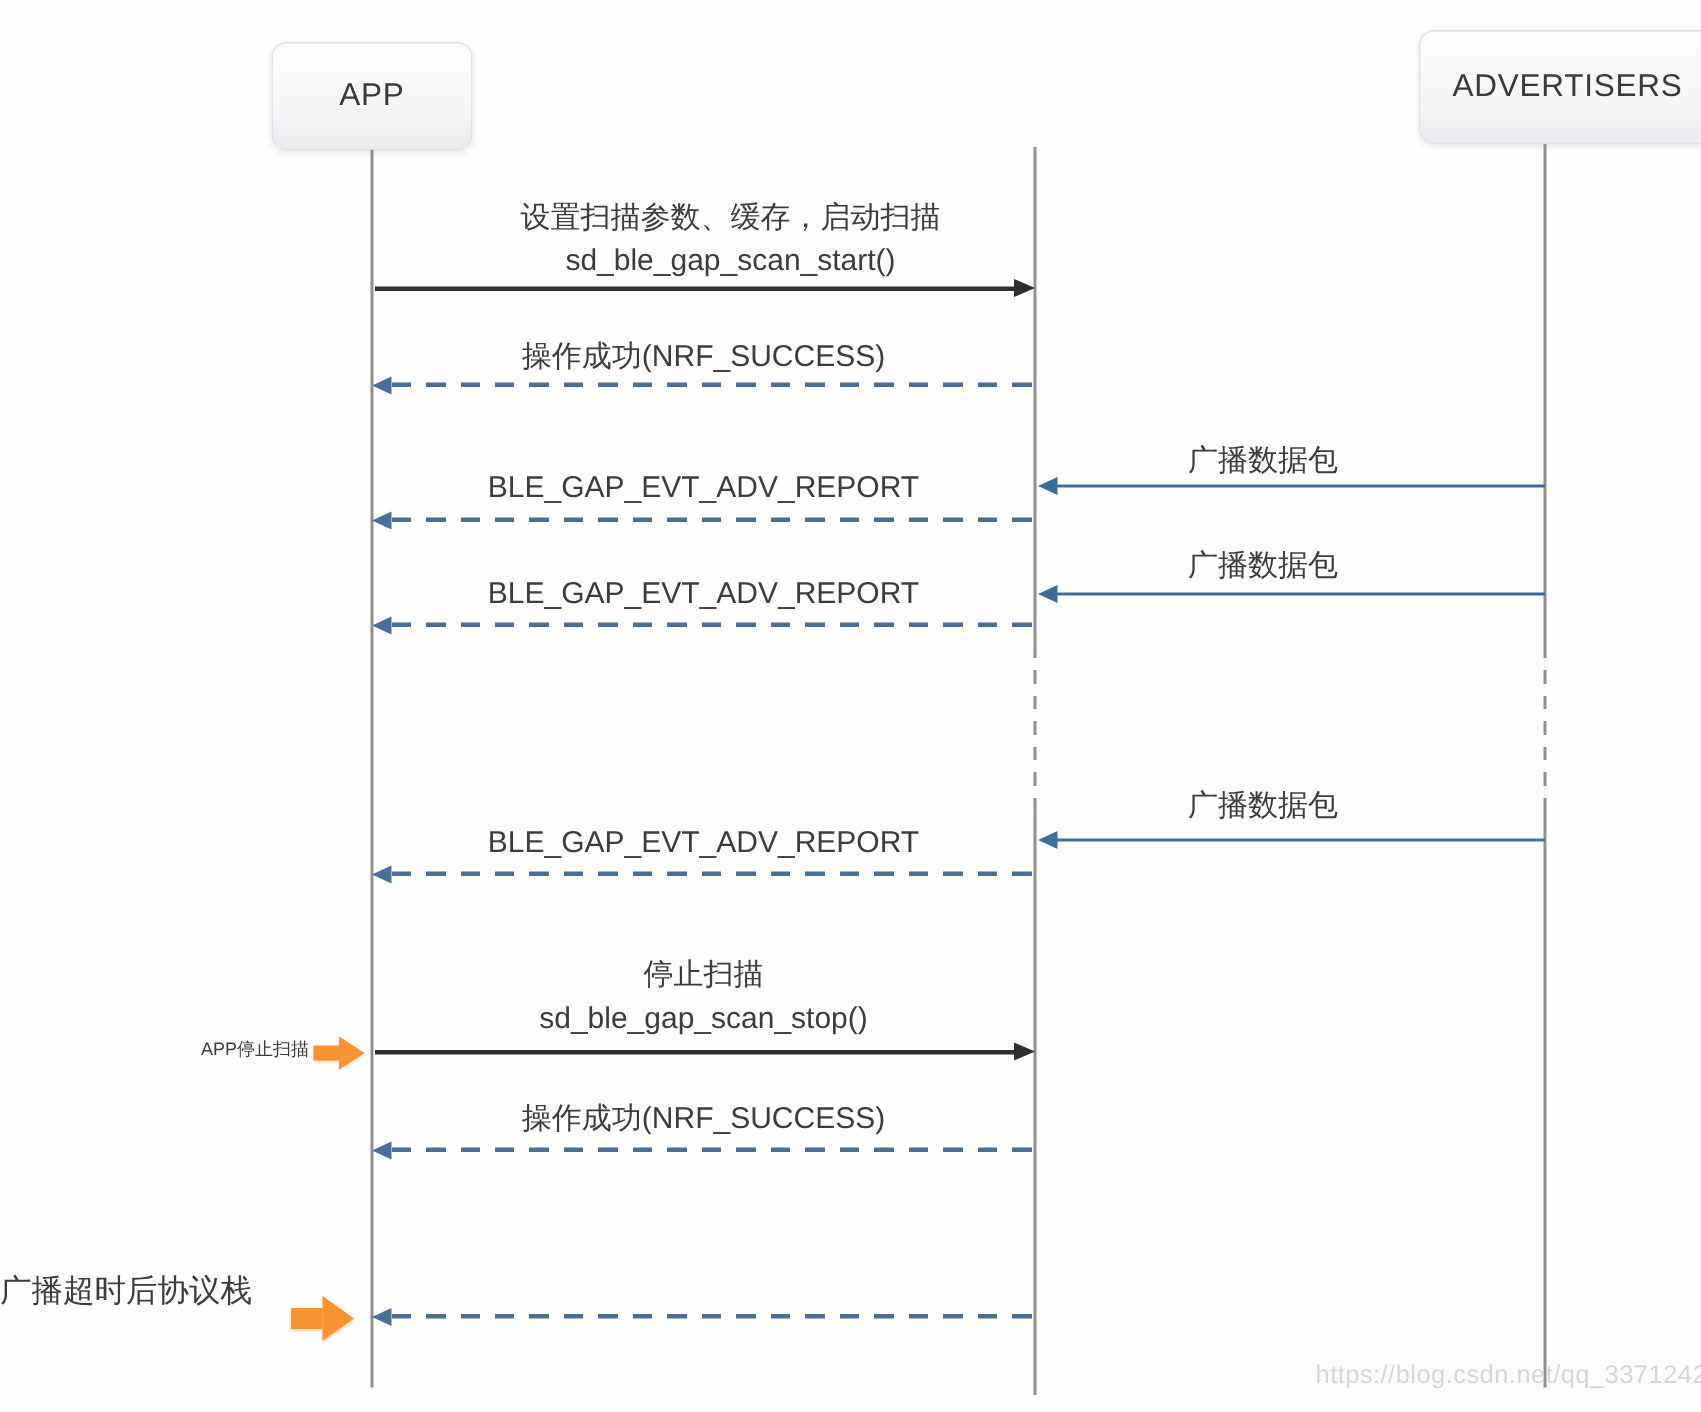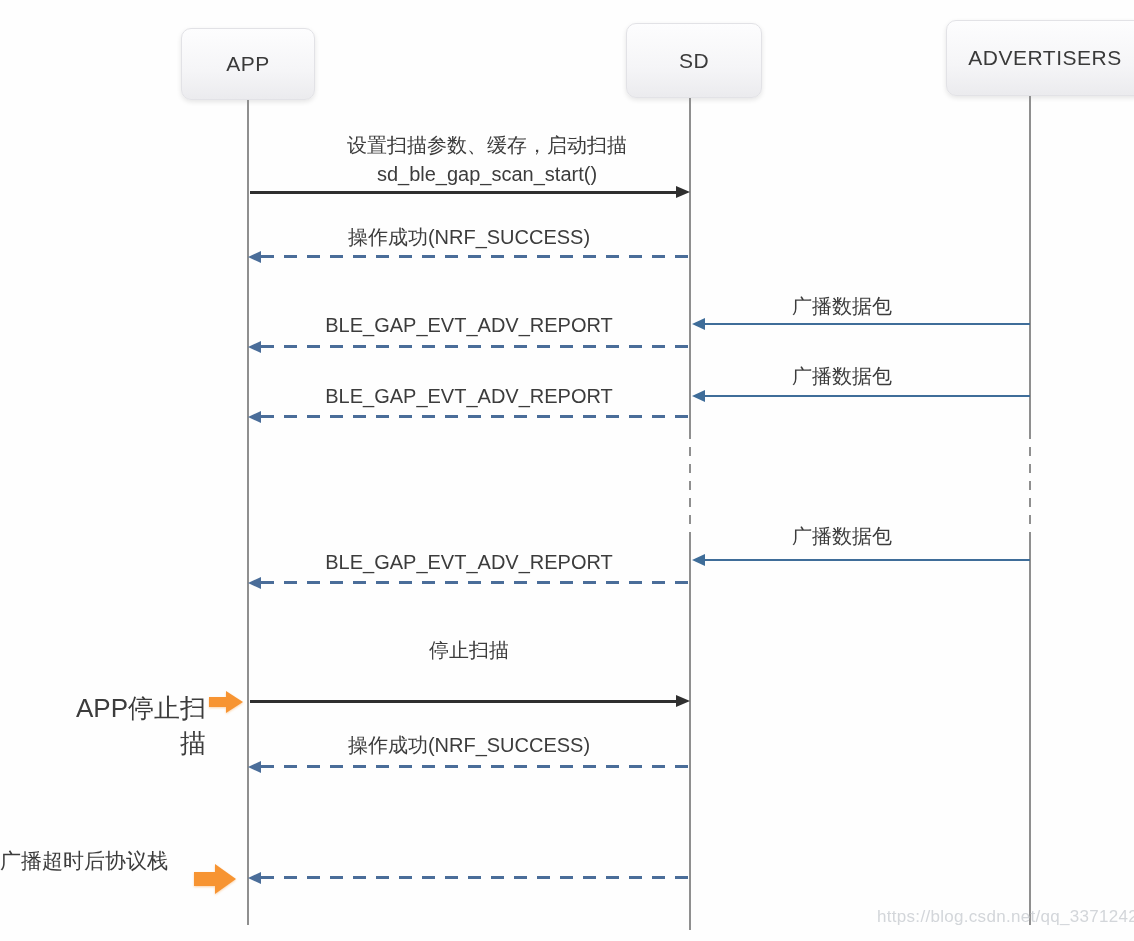--- a/index.html
+++ b/index.html
@@ -71,38 +71,35 @@
     border-left-color:#f79432; }
   #oarrow1 { left:209px; top:691px; width:35px; height:22px; }
   #oarrow1 .shaft { left:0; top:6px; width:17px; height:10px; }
   #oarrow1 .tip { left:17px; top:0; border-top-width:11px; border-bottom-width:11px; border-left-width:17px; }
   #oarrow2 { left:194px; top:864px; width:43px; height:30px; }
   #oarrow2 .shaft { left:0; top:8px; width:21px; height:14px; }
   #oarrow2 .tip { left:21px; top:0; border-top-width:15px; border-bottom-width:15px; border-left-width:21px; }
 
   
   #ann-stop { position:absolute; left:60px; top:691px; width:146px;
-    text-align:right; font-size:26px; color:#3c3c3c; }
+    text-align:right; font-size:12px; color:#3c3c3c; }
   #ann-timeout { position:absolute; left:0px; top:844px; width:212px;
     text-align:left; font-size:21px; line-height:33px; color:#3c3c3c; }
 
   
   #watermark { position:absolute; left:877px; top:907px;
     font-size:17px; color:#d3d6da; letter-spacing:0.3px; }
 </style>
 </head>
 <body>
 
 <div id="stage">
 
   <div class="actor" id="actor-app">
     <span>APP</span>
-  </div>
-  <div class="actor" id="actor-sd">
-    <span>SD</span>
   </div>
   <div class="actor" id="actor-adv">
     <span>ADVERTISERS</span>
   </div>
 
   <div class="lifeline" id="life-app"></div>
   <div class="lifeline" id="life-sd-top"></div>
   <div class="lifeline-dashed" id="life-sd-gap"></div>
   <div class="lifeline" id="life-sd-bot"></div>
   <div class="lifeline" id="life-adv-top"></div>
@@ -139,20 +136,21 @@
   <div class="lblB" style="top:523px;">广播数据包</div>
   <div class="line-blue" style="left:704px; top:559px; width:326px;"></div>
   <div class="head-left-blue" style="left:692px; top:554px;"></div>
 
   <div class="lblA" style="top:551px;">BLE_GAP_EVT_ADV_REPORT</div>
   <div class="line-dash" style="left:261px; top:581px; width:427px;"></div>
   <div class="head-left-dash" style="left:248px; top:577px;"></div>
 
   <div class="lblA two-line" style="top:636px;text-align:center;">
     <div>停止扫描</div>
+    <div>sd_ble_gap_scan_stop()</div>
   </div>
   <div class="line-black" style="left:250px; top:700px; width:428px;"></div>
   <div class="head-right-black" style="left:676px; top:695px;"></div>
 
   <div id="ann-stop">APP停止扫描</div>
   <div class="block-arrow" id="oarrow1">
     <div class="shaft"></div>
     <div class="tip"></div>
   </div>
 

